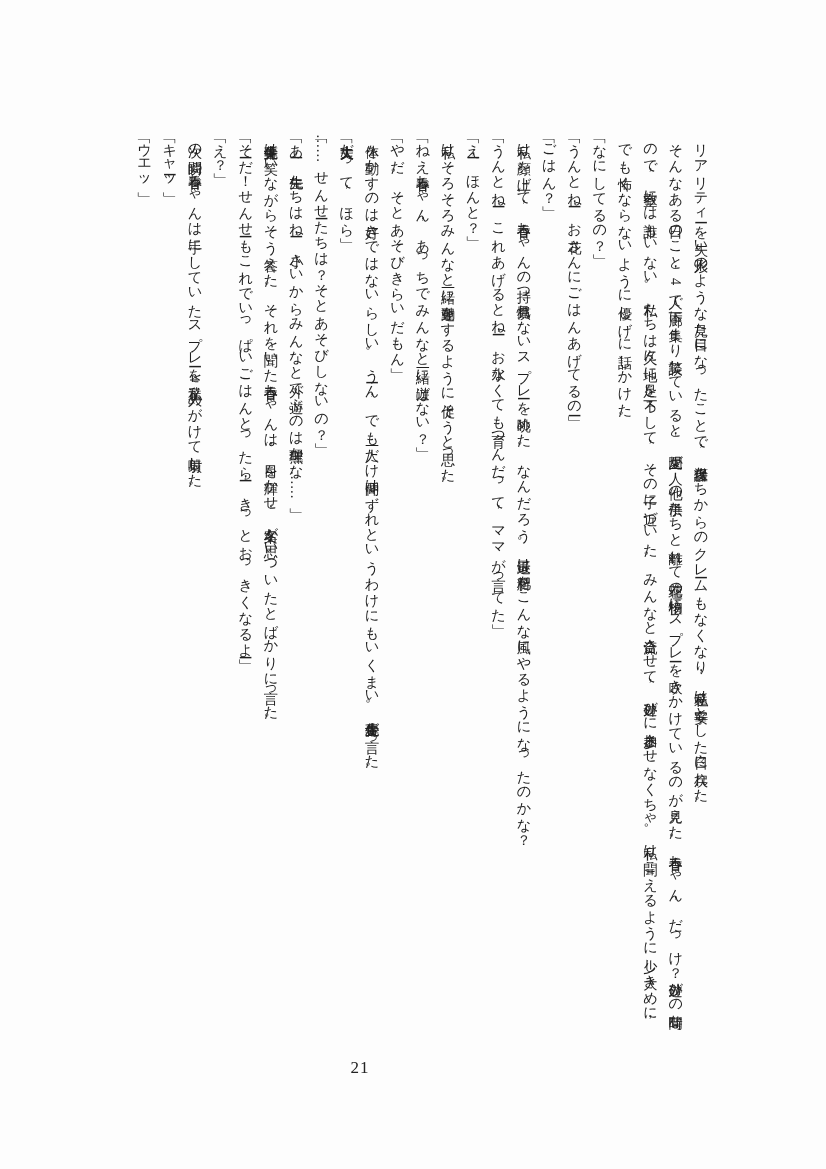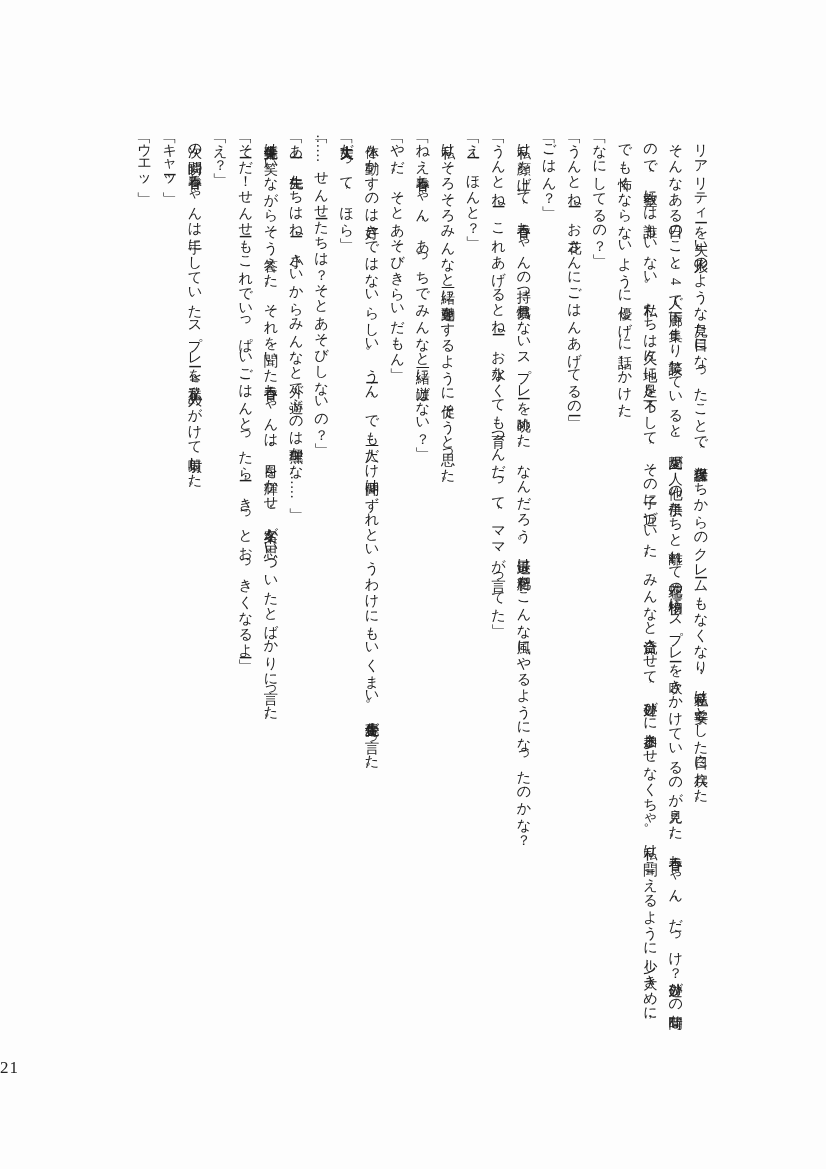--- a/index.html
+++ b/index.html
@@ -37,20 +37,21 @@
   }
   .text-block p {
     margin: 0;
     padding: 0;
   }
   .page-footer {
     position: absolute;
     top: 1058px;
     left: 0;
     width: 720px;
+    text-align: center;
   }
   .page-number {
     font-size: 17px;
     letter-spacing: 1px;
     color: #222;
   }
 </style>
 </head>
 <body>
 

